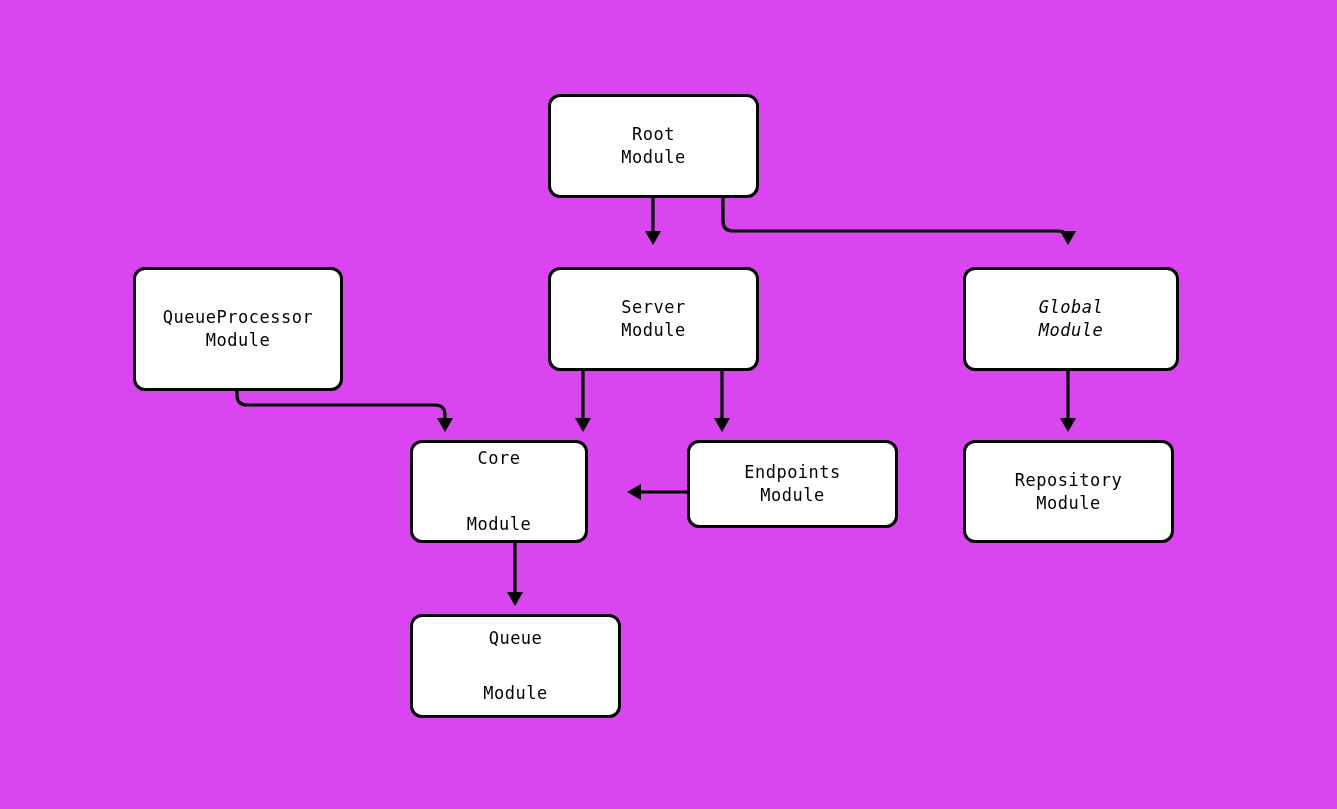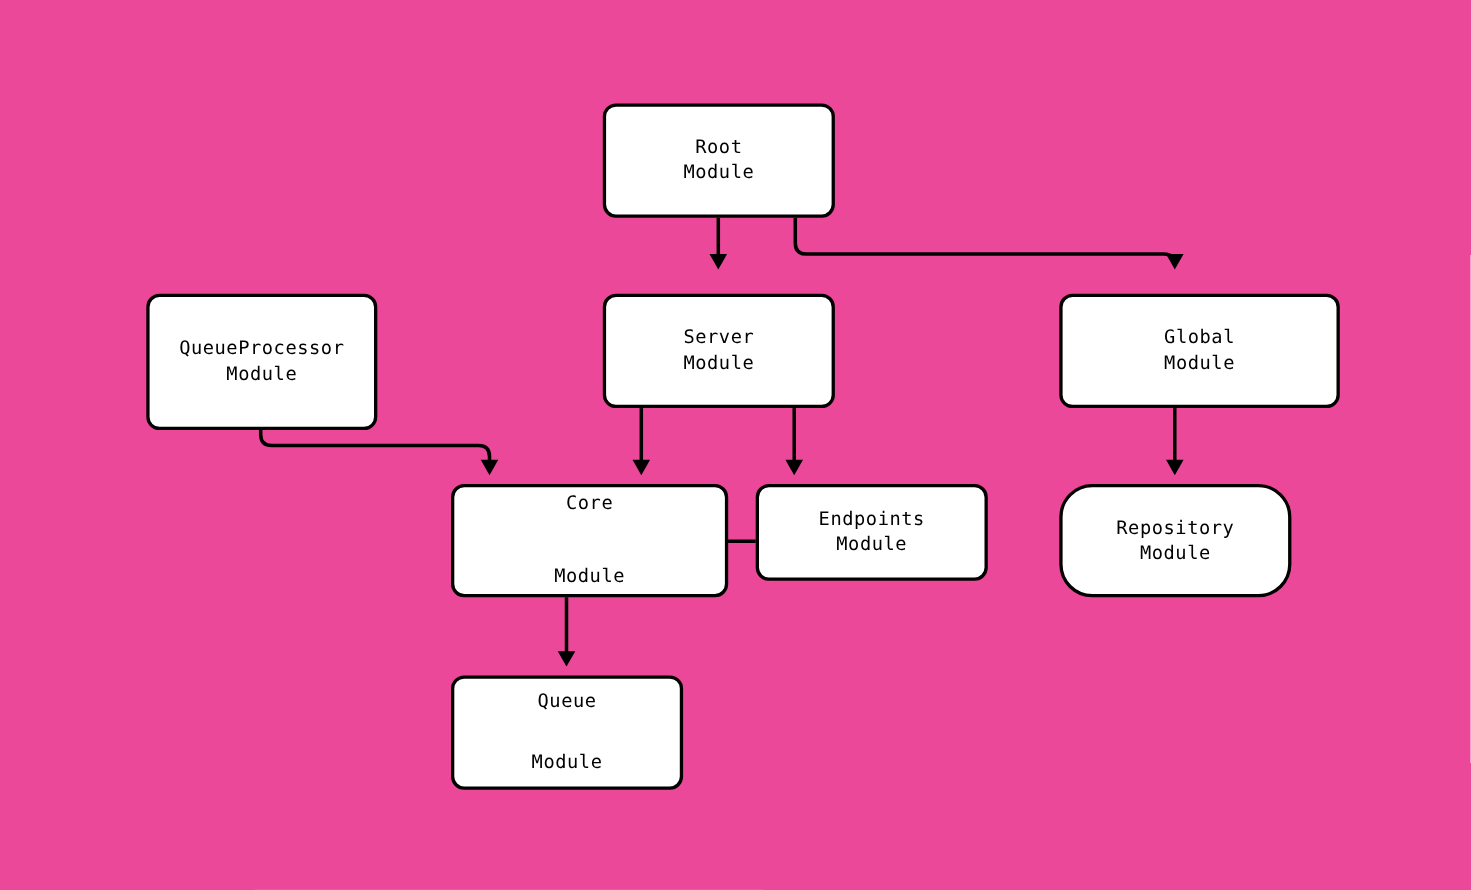--- a/index.html
+++ b/index.html
@@ -4,21 +4,21 @@
 <style>
   html, body {
     margin: 0;
     padding: 0;
     background: #ffffff;
   }
   #canvas {
     position: relative;
     width: 1337px;
     height: 809px;
-    background: #ec4899;
+    background: #d946ef;
     overflow: hidden;
     font-family: "DejaVu Sans Mono", "Liberation Mono", monospace;
   }
   #edges {
     position: absolute;
     left: 0;
     top: 0;
     width: 1337px;
     height: 809px;
   }
@@ -87,36 +87,36 @@
   <div class="node" style="left:133px;top:267px;width:210px;height:124px;">
     <div class="node-line">QueueProcessor</div>
     <div class="node-line">Module</div>
   </div>
 
   <div class="node" style="left:548px;top:267px;width:211px;height:104px;">
     <div class="node-line">Server</div>
     <div class="node-line">Module</div>
   </div>
 
-  <div class="node" style="left:963px;top:267px;width:255px;height:104px;">
+  <div class="node" style="left:963px;top:267px;width:216px;height:104px;font-style:italic;">
     <div class="node-line">Global</div>
     <div class="node-line">Module</div>
   </div>
 
-  <div class="node" style="left:410px;top:440px;width:252px;height:103px;gap:43px;">
+  <div class="node" style="left:410px;top:440px;width:178px;height:103px;gap:43px;">
     <div class="node-line">Core</div>
     <div class="node-line">Module</div>
   </div>
 
   <div class="node" style="left:687px;top:440px;width:211px;height:88px;">
     <div class="node-line">Endpoints</div>
     <div class="node-line">Module</div>
   </div>
 
-  <div class="node" style="left:963px;top:440px;width:211px;height:103px;border-radius:30px;">
+  <div class="node" style="left:963px;top:440px;width:211px;height:103px;">
     <div class="node-line">Repository</div>
     <div class="node-line">Module</div>
   </div>
 
   <div class="node" style="left:410px;top:614px;width:211px;height:104px;gap:32px;">
     <div class="node-line">Queue</div>
     <div class="node-line">Module</div>
   </div>
 
 </div>

